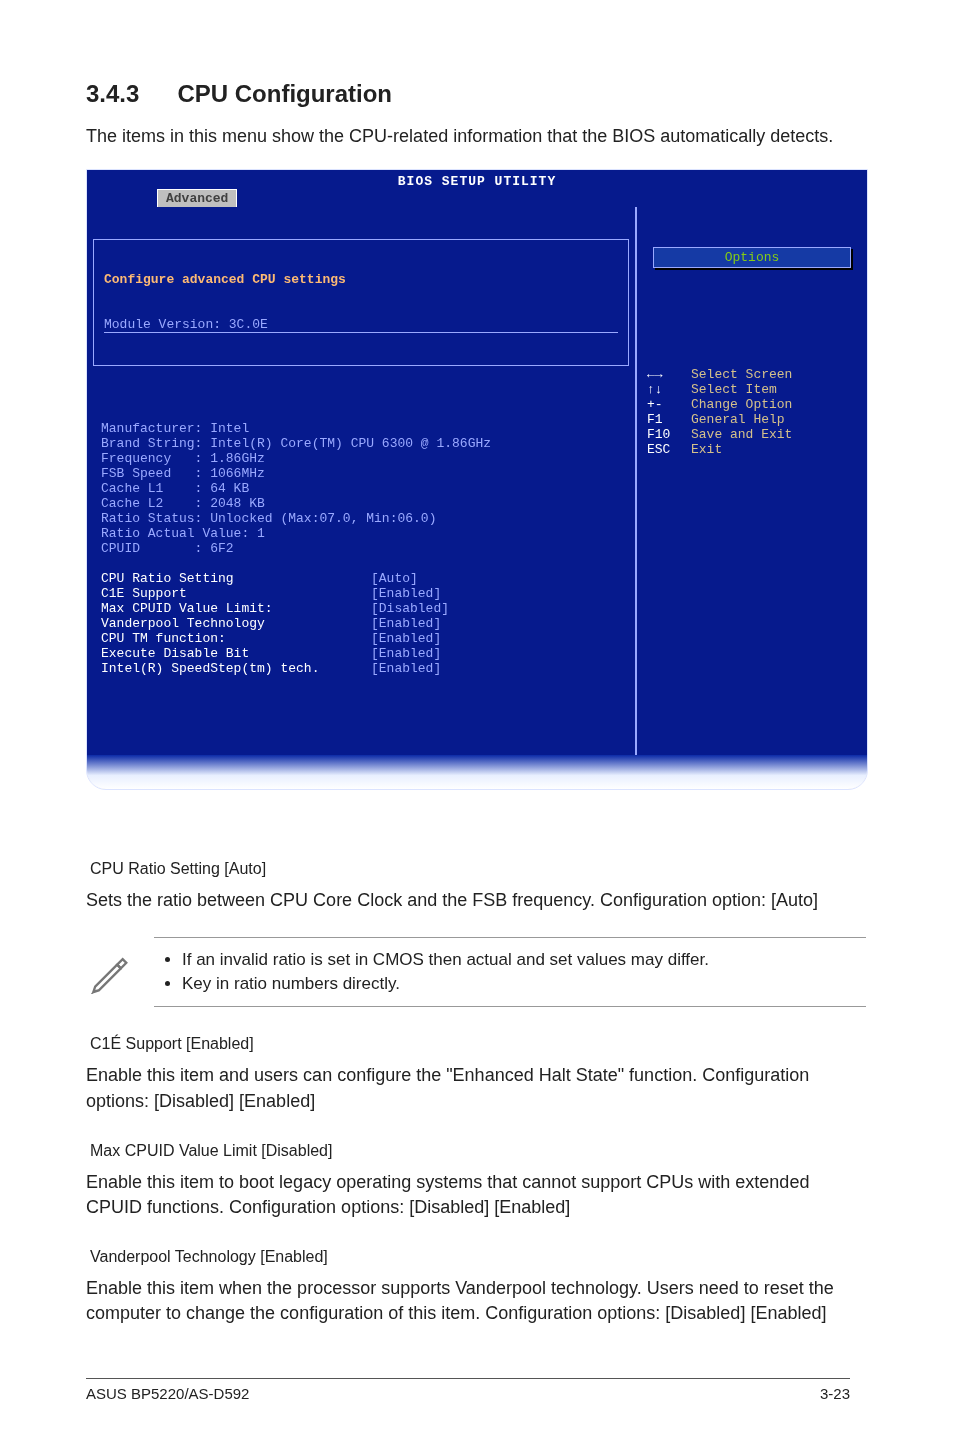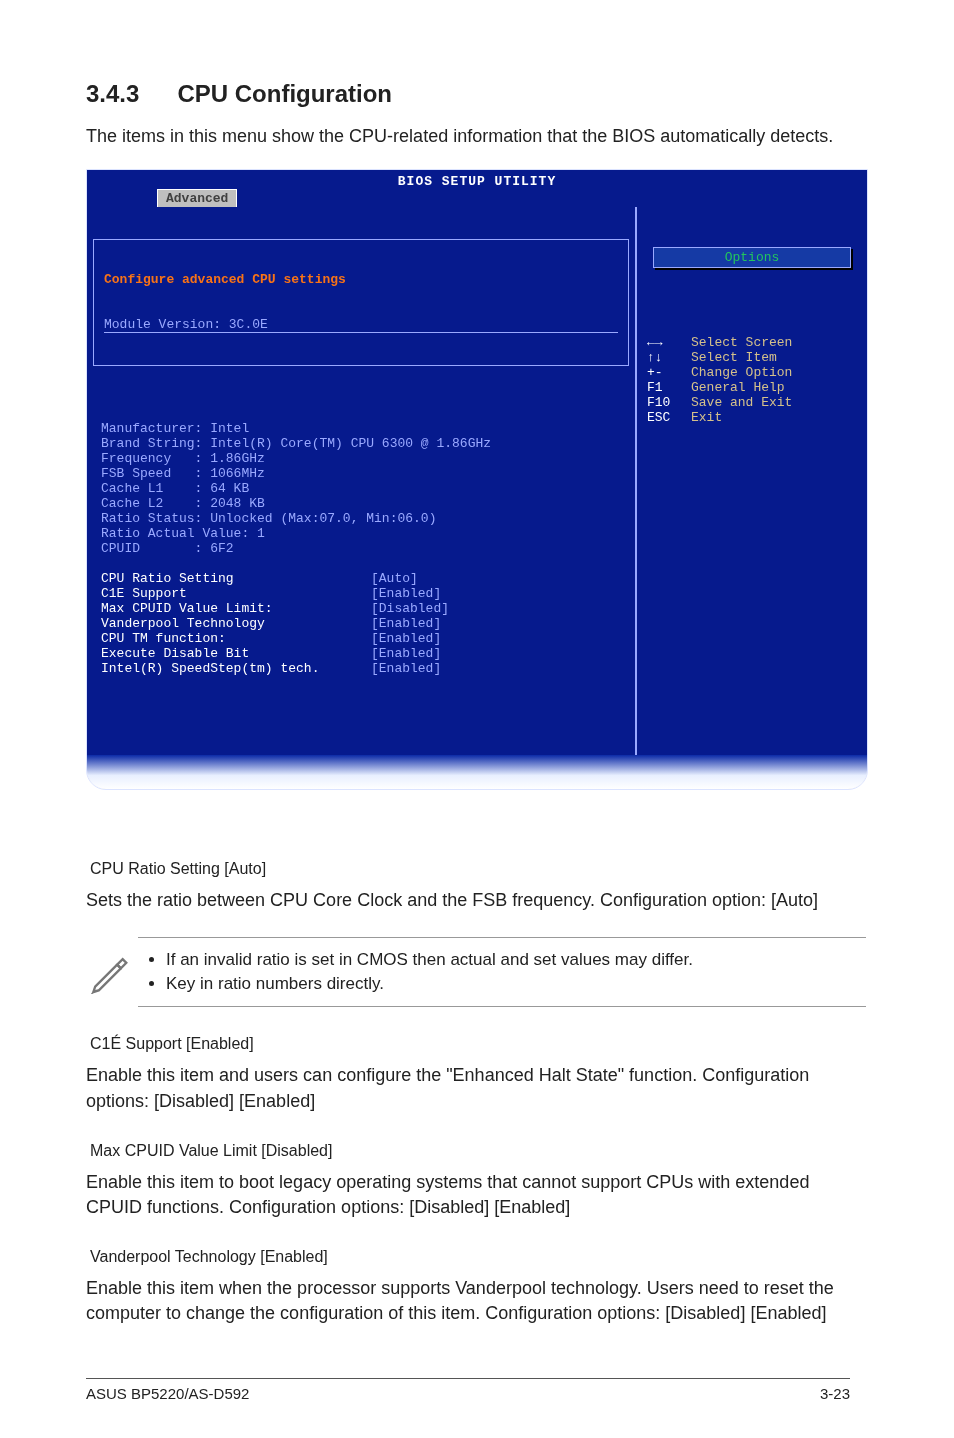--- a/index.html
+++ b/index.html
@@ -70,42 +70,42 @@
     padding: 0 0 30px 0;
     white-space: pre;
     border-right: 2px solid #9aa9ff;
     position: relative;
   }
   .left-box {
     border: 1px solid #9aa9ff;
     margin: 2px 6px 6px 6px;
     padding: 2px 10px 2px 10px;
   }
-  .left-box .title-row { color: #f97316; font-weight: bold; }
+  .left-box .title-row { color: #fdba74; font-weight: bold; }
   .line-u { border-bottom: 1px solid #9aa9ff; color: #9aa9ff; }
   .bios-l2 {
     padding: 4px 14px 4px 14px;
   }
   .bios-pair { color: #fff; }
   .val-col { color: #9aa9ff; }
   .bios-right {
     width: 230px;
     background: #061a8d;
     padding: 6px 10px 30px 10px;
     color: #fff;
     white-space: pre;
   }
   .options-chip {
     background: #153aa5;
-    color: #22c55e;
+    color: #84cc16;
     text-align: center;
     padding: 2px 4px;
     border: 1px solid #9aa9ff;
     box-shadow: 2px 2px 0 #000;
-    margin: 4px 6px 22px 6px;
+    margin: 4px 6px 54px 6px;
   }
   .legend .key { color: #fff; }
   .legend .lbl { color: #d4c08b; }
   .bios-footer-curve {
     height: 34px;
     background: linear-gradient(to bottom, #0b2aa7 0%, #e8efff 60%, #fff 100%);
   }
 
   
   h3.sub {
@@ -115,21 +115,21 @@
   }
   p.body {
     font-size: 18px;
     line-height: 1.4;
   }
 
   .note-box {
     margin: 24px 0 16px 0;
     display: flex;
     align-items: center;
-    gap: 8px;
+    gap: 24px;
     max-width: 780px;
   }
   .note-icon {
     width: 44px; height: 44px;
     flex: 0 0 44px;
   }
   .note-text {
     border-top: 1px solid #999;
     border-bottom: 1px solid #999;
     padding: 10px 6px;

